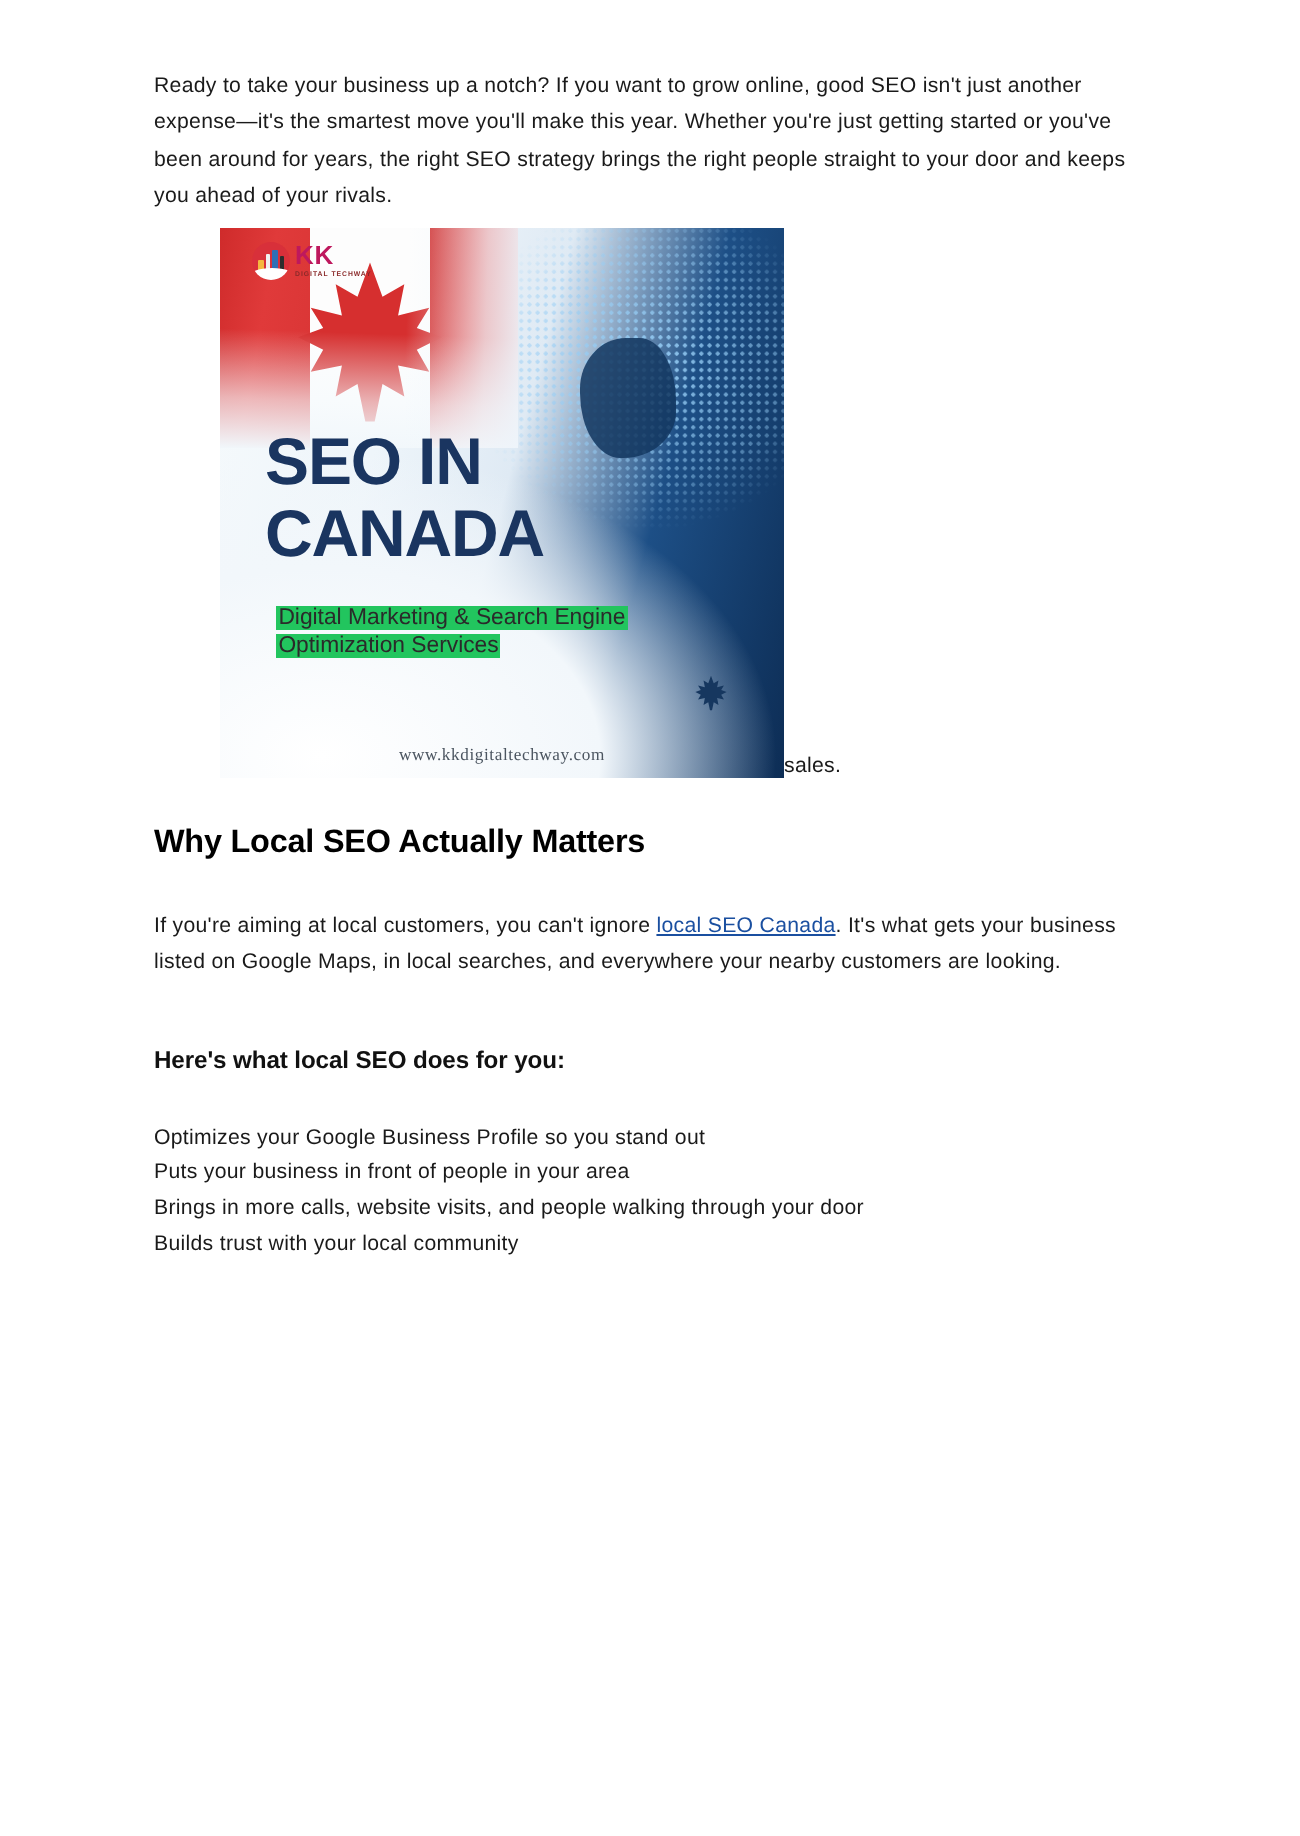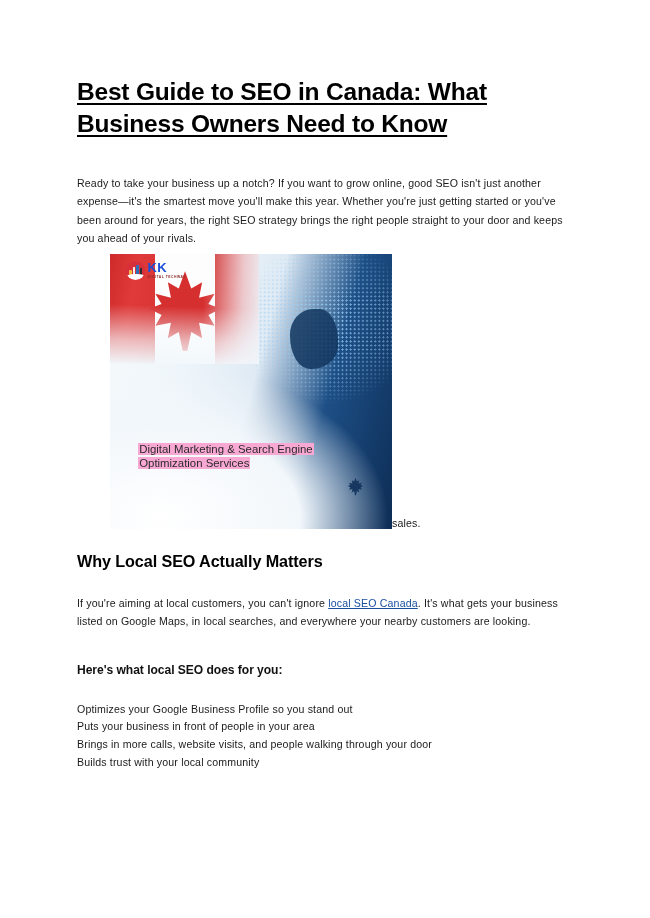--- a/index.html
+++ b/index.html
@@ -183,21 +183,21 @@
     bottom: -3px;
     width: 24px;
     height: 9px;
     background: #ffffff;
     border-radius: 50%;
   }
   .fig-logo-txt { line-height: 1; }
   .fig-logo-kk {
     font-size: 13px;
     font-weight: 600;
-    color: #1d4ed8;
+    color: #be185d;
     letter-spacing: 0.4px;
     display: block;
   }
   .fig-logo-sub {
     font-size: 3.4px;
     font-weight: 700;
     color: #8a2a2a;
     letter-spacing: 0.5px;
     display: block;
     margin-top: 1.5px;
@@ -218,21 +218,21 @@
     position: absolute;
     left: 10%;
     top: 68.5%;
     z-index: 5;
     font-size: 11.4px;
     line-height: 14.2px;
     color: #2a2a2a;
     font-weight: 400;
   }
   .fig-sub span {
-    background: #f9a8d4;
+    background: #22c55e;
     box-decoration-break: clone;
     -webkit-box-decoration-break: clone;
     padding: 0 1px;
   }
   .fig-leaf-small {
     position: absolute;
     right: 10%;
     bottom: 12%;
     width: 17px;
     height: 19px;
@@ -284,24 +284,20 @@
   a.inline-link {
     color: #1a4fa0;
     text-decoration: underline;
   }
 </style>
 </head>
 <body>
 
 <div class="page">
 
-  <h1 class="doc-title">
-    <span class="tline">Best Guide to SEO in Canada: What</span><br>
-    <span class="tline">Business Owners Need to Know</span>
-  </h1>
 
   <p class="para p1">Ready to take your business up a notch? If you want to grow online, good SEO isn't just another expense—it's the smartest move you'll make this year. Whether you're just getting started or you've been around for years, the right SEO strategy brings the right people straight to your door and keeps you ahead of your rivals.</p>
 
   <div class="wrapblock clearfix">
 
     <div class="figure">
       <div class="fig-bg"></div>
 
       <div class="fig-map"></div>
       <div class="fig-map-blob"></div>
@@ -324,30 +320,35 @@
             <i class="b3"></i>
             <i class="b4"></i>
           <span class="swoosh"></span>
         </span>
         <span class="fig-logo-txt">
           <span class="fig-logo-kk">KK</span>
           <span class="fig-logo-sub">DIGITAL TECHWAY</span>
         </span>
       </div>
 
+      <div class="fig-headline">
+        <span>SEO IN</span><br>
+        <span>CANADA</span>
+      </div>
 
       <div class="fig-sub">
         <span>Digital Marketing &amp; Search Engine</span><br>
         <span>Optimization Services</span>
       </div>
 
       <svg class="fig-leaf-small" viewBox="0 0 100 110" aria-hidden="true">
         <path fill="#16375f" d="M50 4 L58 26 L72 18 L68 38 L88 33 L80 46 L96 52 L80 60 L88 74 L68 70 L72 90 L58 82 L53 106 L47 106 L42 82 L28 90 L32 70 L12 74 L20 60 L4 52 L20 46 L12 33 L32 38 L28 18 L42 26 Z"></path>
       </svg>
 
+      <div class="fig-url">www.kkdigitaltechway.com</div>
     </div>
 
     <div class="sales-line">sales.</div>
   </div>
 
   <h2 class="sec">Why Local SEO Actually Matters</h2>
 
   <p class="para p3"><span>If you're aiming at local customers, you can't ignore </span><a class="inline-link" href="#">local SEO Canada</a><span>. It's what gets your business listed on Google Maps, in local searches, and everywhere your nearby customers are looking.</span></p>
 
   <h3 class="sub">Here's what local SEO does for you:</h3>

